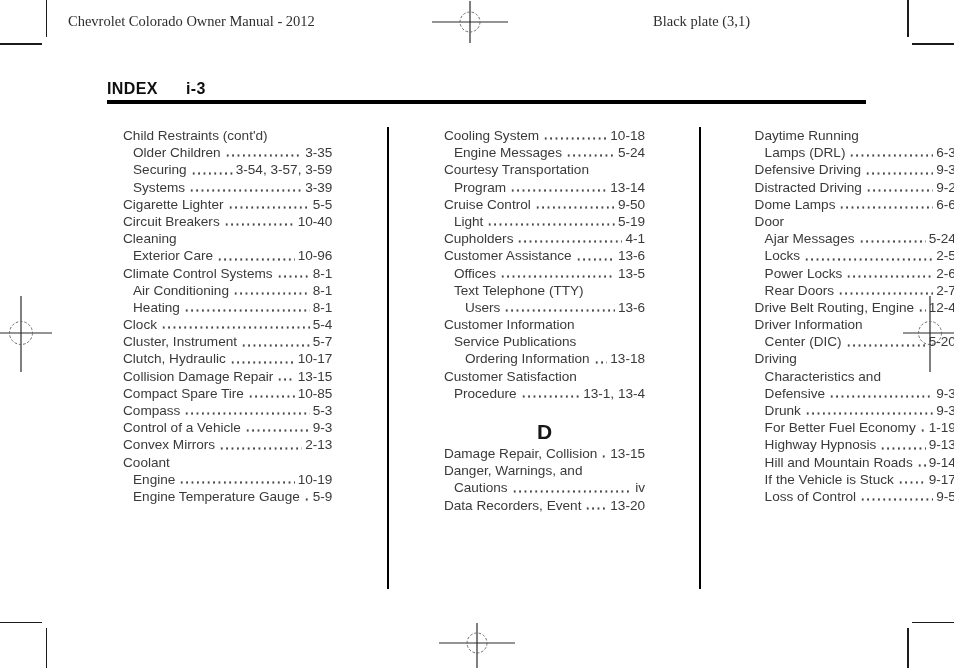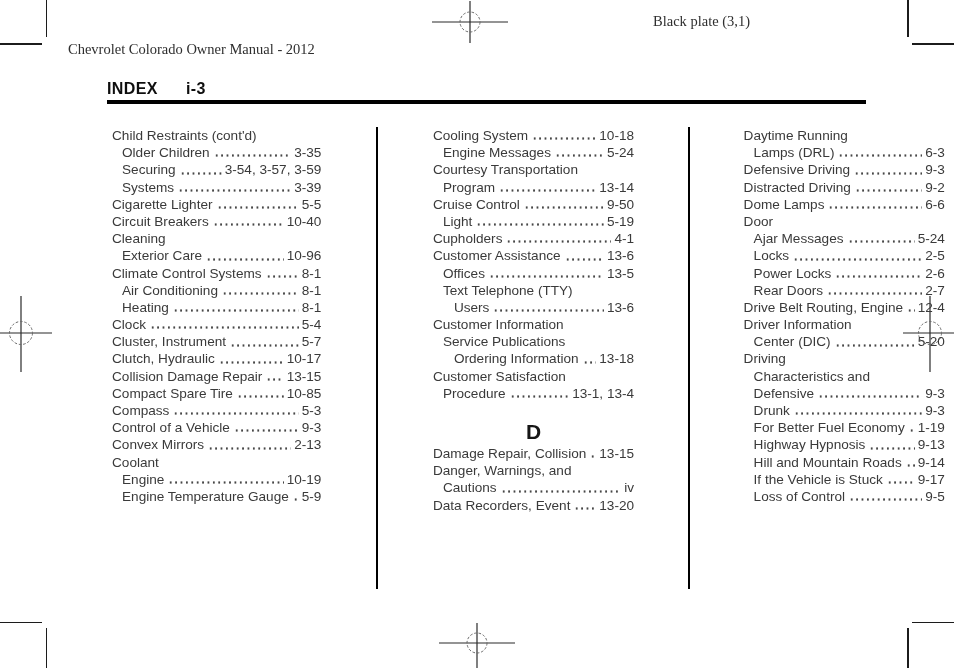--- a/index.html
+++ b/index.html
@@ -40,21 +40,21 @@
   .title-rule {
     position: absolute;
     left: 107px; top: 100px;
     width: 759px; height: 4px;
     background: #000;
   }
 
   
   .columns {
     position: absolute;
-    left: 112px; top: 127px;
+    left: 123px; top: 127px;
     width: 760px; height: 463px;
     display: flex;
     font-size: 13.6px;
     color: #3a3a3a;
     gap: 44px;
   }
   .col { box-sizing: border-box; }
   .col-1 { width: 250px; padding-right: 11px; }
   .col-2 { width: 257px; padding-left: 11px; padding-right: 10px; }
   .col-3 { width: 250px; padding-left: 10px; padding-right: 4px; }
@@ -118,21 +118,21 @@
   <line x1="0" y1="37" x2="52" y2="37"></line>
   <line x1="21" y1="0" x2="21" y2="76"></line>
   <circle cx="21" cy="37" r="11.5"></circle>
 </svg>
 <svg class="reg-cross" style="left:903px; top:296px;" width="54" height="76">
   <line x1="0" y1="37" x2="54" y2="37"></line>
   <line x1="27" y1="0" x2="27" y2="76"></line>
   <circle cx="27" cy="37" r="11.5"></circle>
 </svg>
 
-<div class="serif-header" style="left:68px; top:13px;margin-top:28px;">Chevrolet Colorado Owner Manual - 2012</div>
+<div class="serif-header" style="left:68px; top:13px;">Chevrolet Colorado Owner Manual - 2012</div>
 <div class="serif-header" style="left:653px; top:13px;">Black plate (3,1)</div>
 
 <div class="index-title">
   <span>INDEX</span><span class="pgnum">i-3</span>
 </div>
 <div class="title-rule"></div>
 
 <div class="columns">
   <div class="col col-1">
       <div class="entry-row indent-0">

